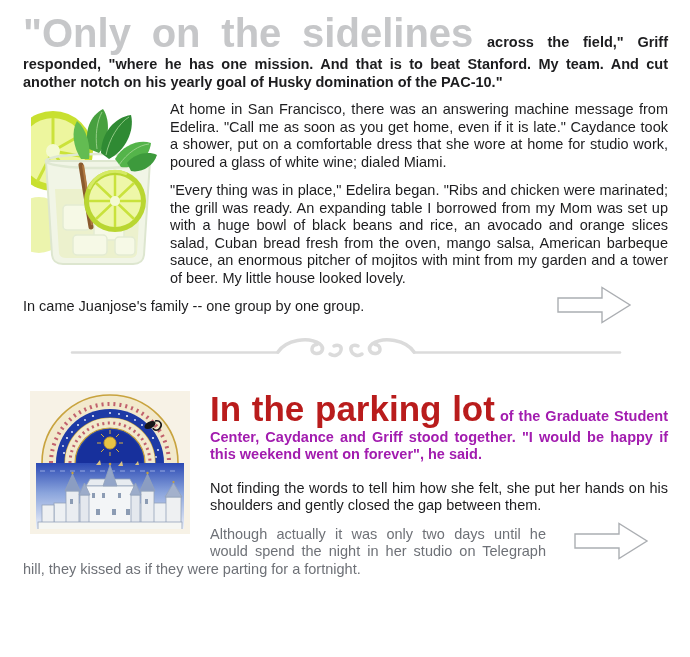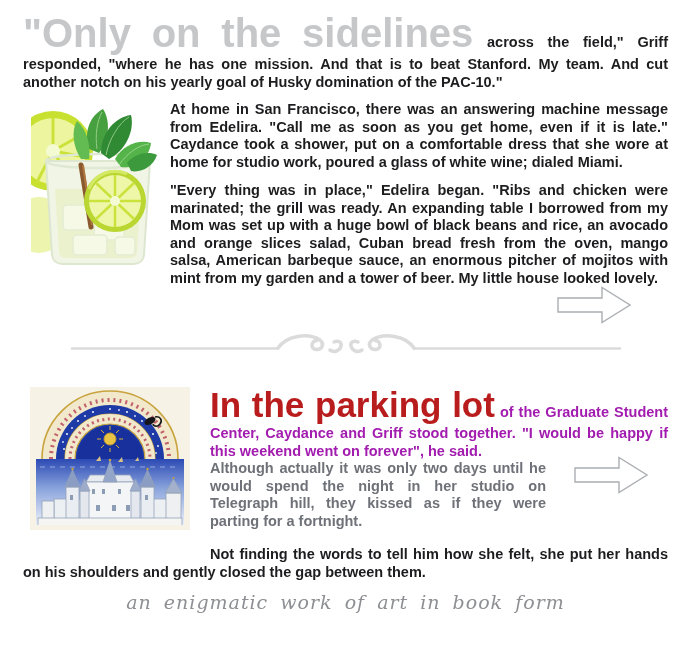--- a/index.html
+++ b/index.html
@@ -10,21 +10,21 @@
   .lead .big{font-size:40px;line-height:46px;color:#c6c7c9;}
   .lead .big2{font-size:35px;line-height:41px;color:#b91c1c;}
   .muted{color:#a21caf;}
 
   .sec1-body{margin-top:10px;}
   .sec2{margin-top:26px;}
 
   .fig1{float:left;width:132px;height:163px;margin:6px 7px 6px 8px;}
   .fig2{float:left;width:160px;height:143px;margin:3px 20px 18px 7px;}
 
-  p.body{margin:0 0 11px 0;text-align:justify;font-weight:bold;font-size:14.5px;line-height:17.5px;color:#1d1d1f;}
+  p.body{margin:0 0 11px 0;text-align:justify;font-weight:normal;font-size:14.5px;line-height:17.5px;color:#1d1d1f;}
   p.body.first2{margin-top:16px;}
   p.body:last-child{margin-bottom:0;}
   p.gray{color:#6e7177;}
 
   .arrow-spacer{float:right;width:125px;height:34px;position:relative;}
   .arrow-spacer .arrow-svg{position:absolute;right:36px;top:-12px;}
   .arrow-spacer2{float:right;width:122px;height:36px;position:relative;}
   .arrow-spacer2 .arrow-svg{position:absolute;right:18px;top:-4px;}
   .arrow-svg polygon{fill:#ffffff;stroke:#abaeb2;stroke-width:1.4;}
 
@@ -98,20 +98,21 @@
     </div>
 
     <p class="body">At home in San Francisco, there was an answering machine message from Edelira. "Call me as soon as you get home, even if it is late." Caydance took a shower, put on a comfortable dress that she wore at home for studio work, poured a glass of white wine; dialed Miami.</p>
     <p class="body">"Every thing was in place," Edelira began. "Ribs and chicken were marinated; the grill was ready. An expanding table I borrowed from my Mom was set up with a huge bowl of black beans and rice, an avocado and orange slices salad, Cuban bread fresh from the oven, mango salsa, American barbeque sauce, an enormous pitcher of mojitos with mint from my garden and a tower of beer. My little house looked lovely.</p>
     <p class="body">
       <span class="arrow-spacer">
         <svg class="arrow-svg" viewBox="0 0 76 38" width="76" height="38">
           <polygon points="2,12 46,12 46,1.5 74,19 46,36.5 46,26 2,26"></polygon>
         </svg>
       </span>
+      <span>In came Juanjose's family -- one group by one group.</span>
     </p>
   </div>
 
   <div class="divider">
     <svg viewBox="0 0 560 26" width="560" height="26">
       <g fill="none" stroke="#dbdbdb" stroke-linecap="round">
         <path d="M6,16.5 H212" stroke-width="2.5"></path>
         <path d="M348,16.5 H554" stroke-width="2.5"></path>
         <path d="M212,16 C220,4 242,0 254,8 C259,12 256,18 250,17.5 C244,17 245,9 251,8.5" stroke-width="3.5"></path>
         <path d="M348,16 C340,4 318,0 306,8 C301,12 304,18 310,17.5 C316,17 315,9 309,8.5" stroke-width="3.5"></path>
@@ -219,27 +220,26 @@
         </g>
         <rect x="0" y="138" width="160" height="5" fill="#f7f2e6"></rect>
       </svg>
     </div>
 
     <p class="lead">
       <span class="big big2">In the parking lot</span>
       <span class="muted">of the Graduate Student Center, Caydance and Griff stood together. "I would be happy if this weekend went on forever", he said.</span>
     </p>
 
+    <p class="body first2">Not finding the words to tell him how she felt, she put her hands on his shoulders and gently closed the gap between them.</p>
+
     <p class="body gray">
       <span class="arrow-spacer2">
         <svg class="arrow-svg" viewBox="0 0 76 38" width="78" height="38">
           <polygon points="2,12 46,12 46,1.5 74,19 46,36.5 46,26 2,26"></polygon>
         </svg>
       </span>
       <span>Although actually it was only two days until he would spend the night in her studio on Telegraph hill, they kissed as if they were parting for a fortnight.</span>
     </p>
-
-    <p class="body first2">Not finding the words to tell him how she felt, she put her hands on his shoulders and gently closed the gap between them.</p>
   </div>
 
-  <div class="tagline">an enigmatic work of art in book form</div>
 
 </div>
 
 </body></html>

